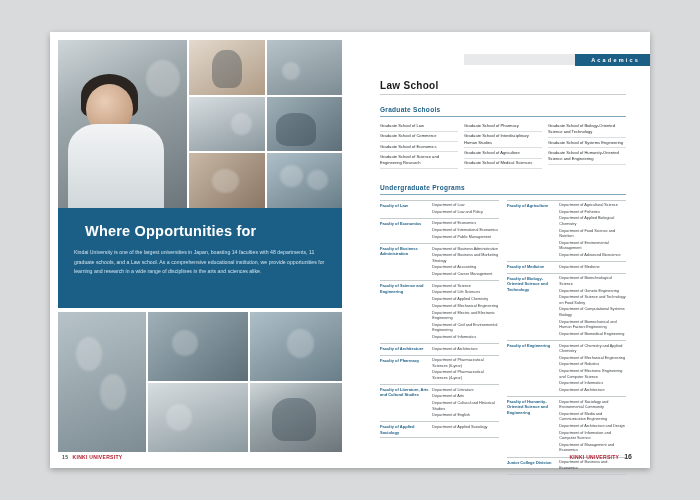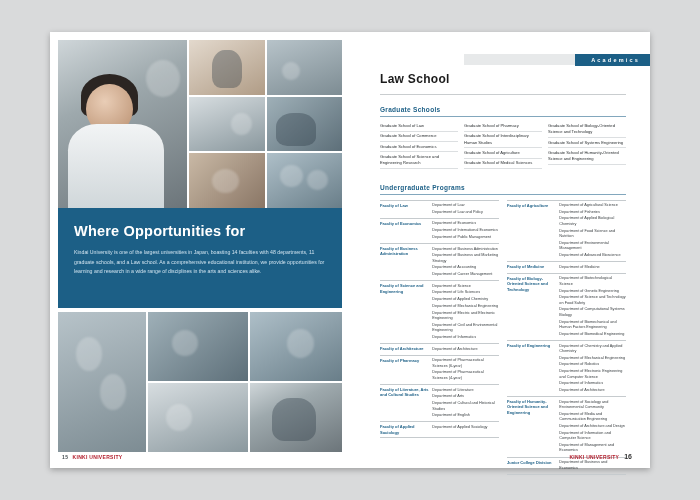--- a/index.html
+++ b/index.html
@@ -69,21 +69,21 @@
   }
   .headline-block{
     position:absolute;left:8px;top:176px;
     width:284px;height:100px;
     background:#1c5f86;
     color:#ffffff;
     padding:14px 16px;
     box-sizing:border-box;
   }
   .headline-block h1{
-    margin:0 0 8px 0;
+    margin:0 0 8px 11px;
     font-size:14.5px;
     line-height:1.25;
     font-weight:bold;
     letter-spacing:.2px;
   }
   .headline-block p{
     margin:0;
     font-size:5.2px;
     line-height:1.85;
     color:#cfe2ee;
@@ -117,22 +117,22 @@
     font-size:5.5px;letter-spacing:2.2px;
     padding:3px 10px 3px 16px;
     font-weight:bold;
   }
   .gray-band{
     position:absolute;right:66px;top:22px;
     width:120px;height:11px;
     background:#e7e9ea;
   }
   .law-school{
-    position:absolute;left:30px;top:40px;
-    font-size:12px;font-weight:bold;color:#1b1b1b;
+    position:absolute;left:30px;top:48px;
+    font-size:10px;font-weight:bold;color:#1b1b1b;
     letter-spacing:.3px;
   }
   .law-rule{
     position:absolute;left:30px;top:62px;width:246px;height:1px;
     background:#c9cdcf;
   }
   .sec-title{
     font-size:6.5px;font-weight:bold;color:#1c5f86;
     letter-spacing:.3px;
   }

